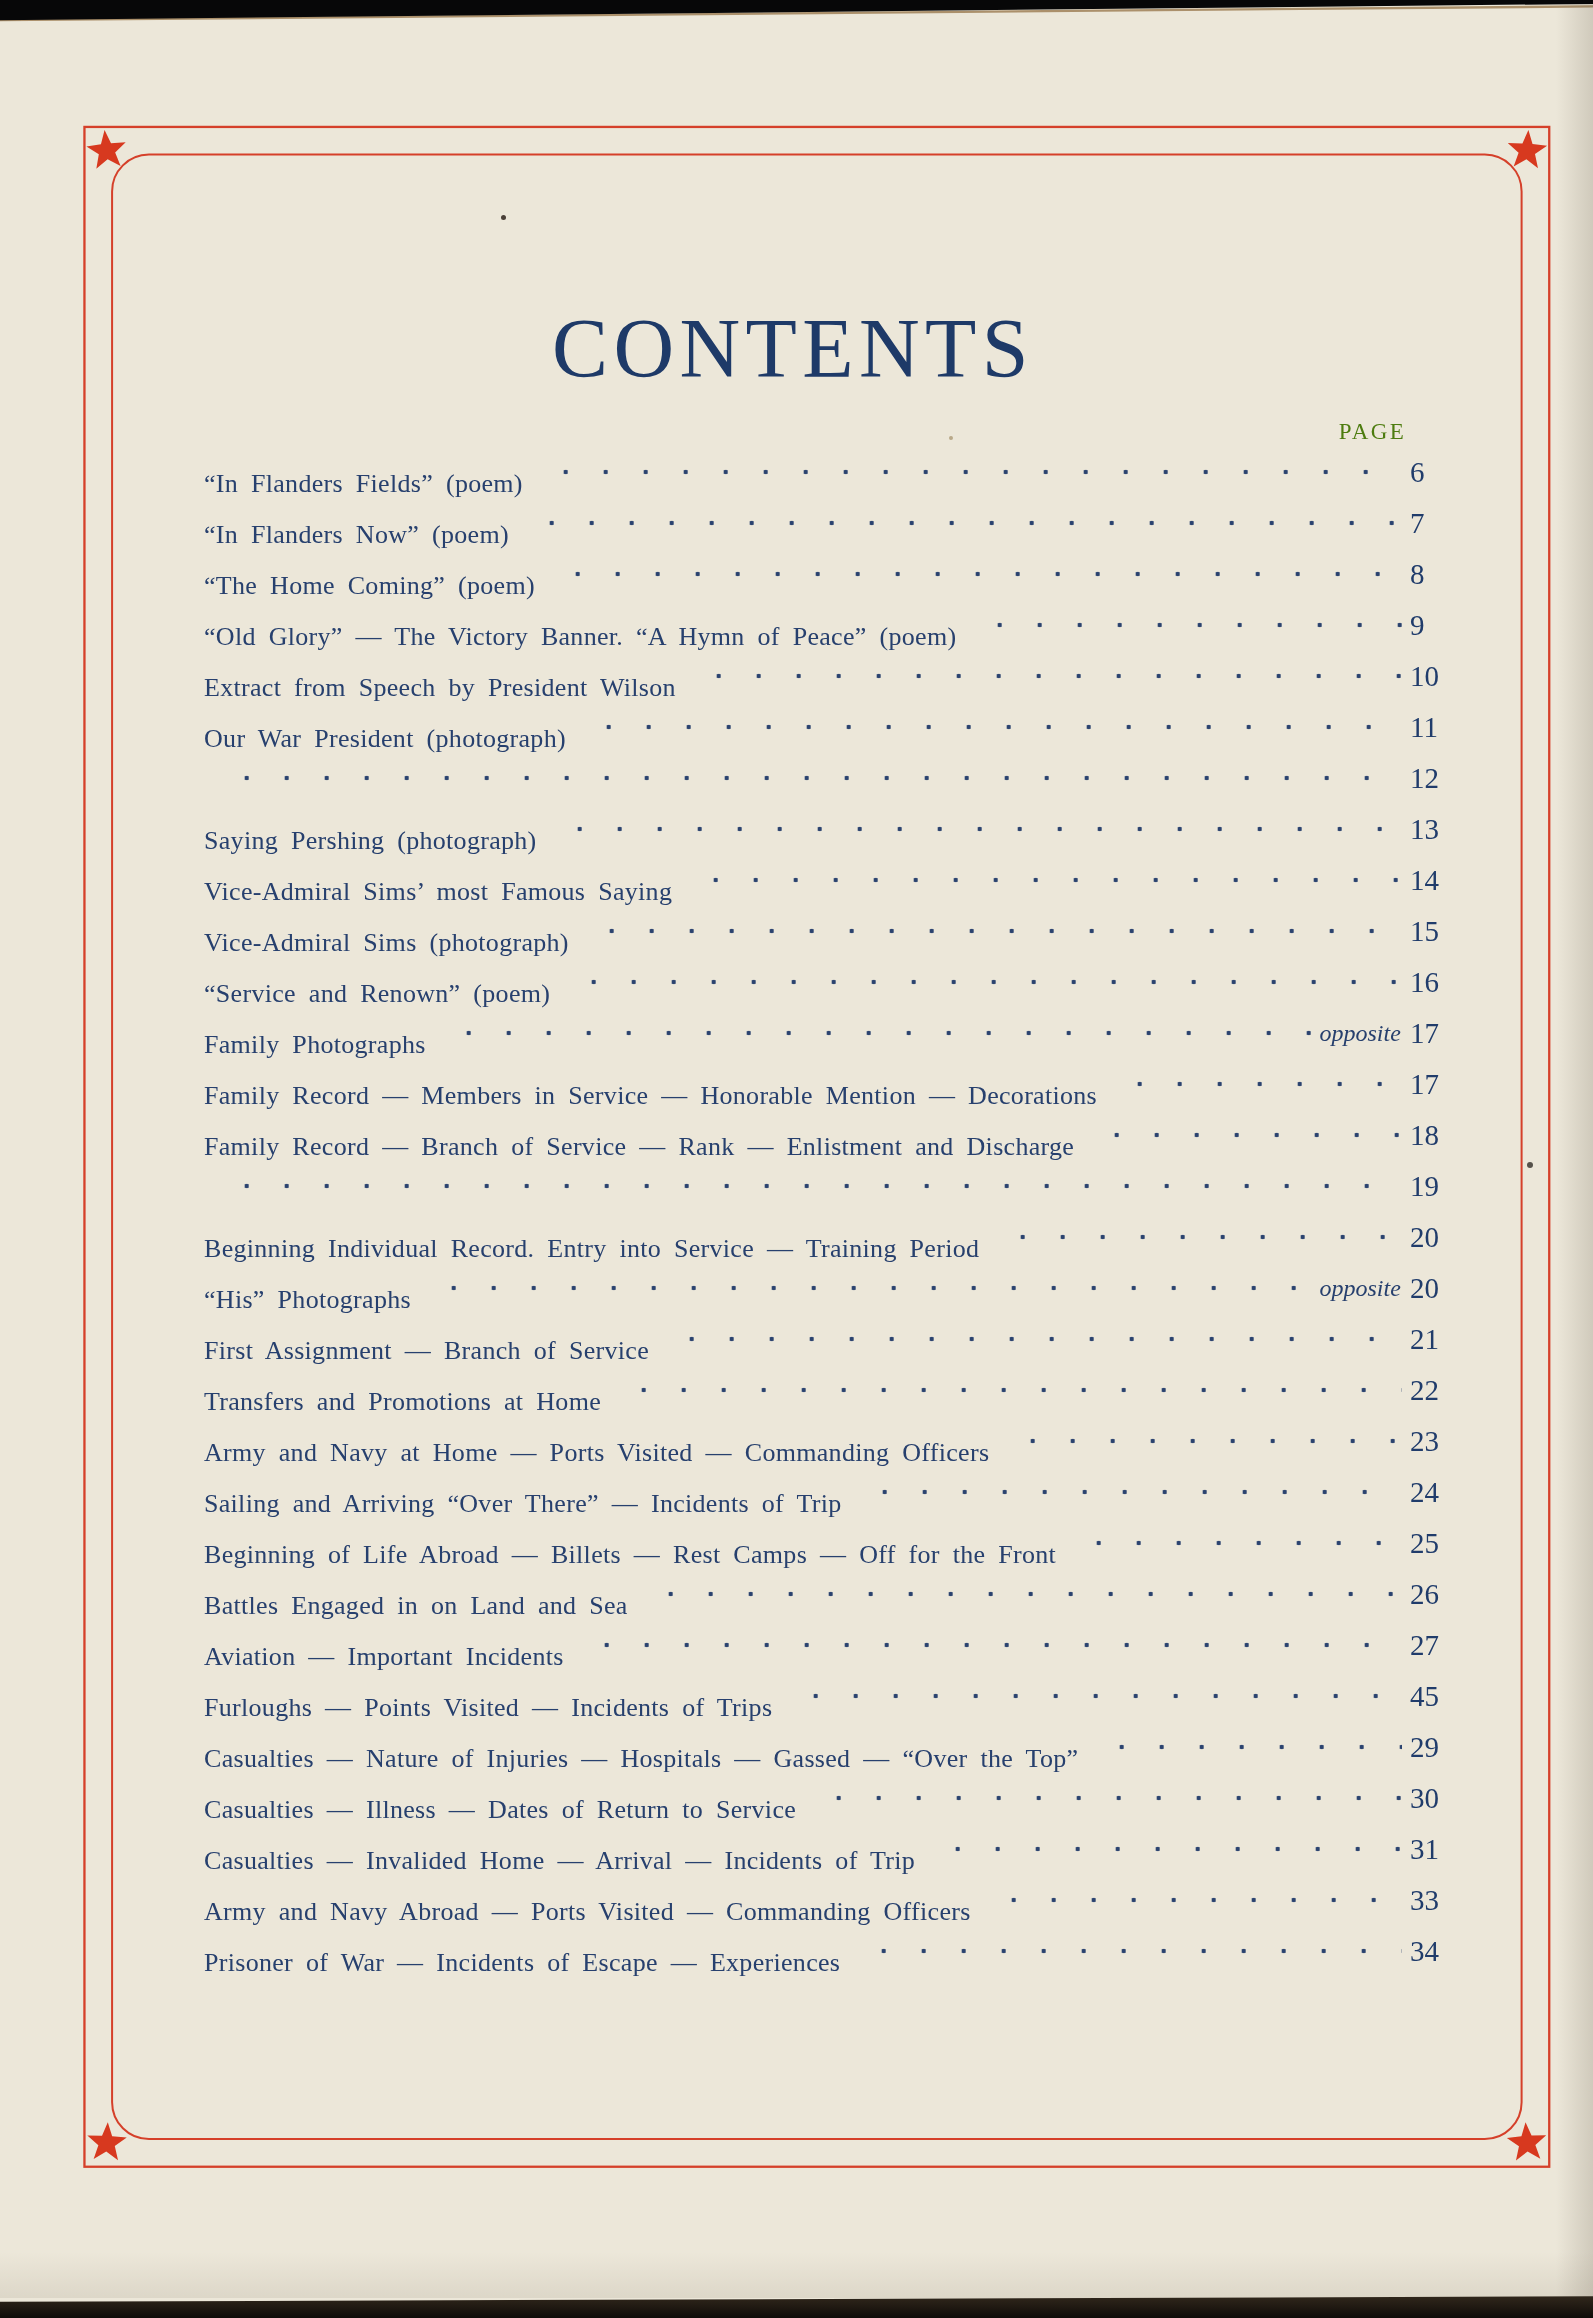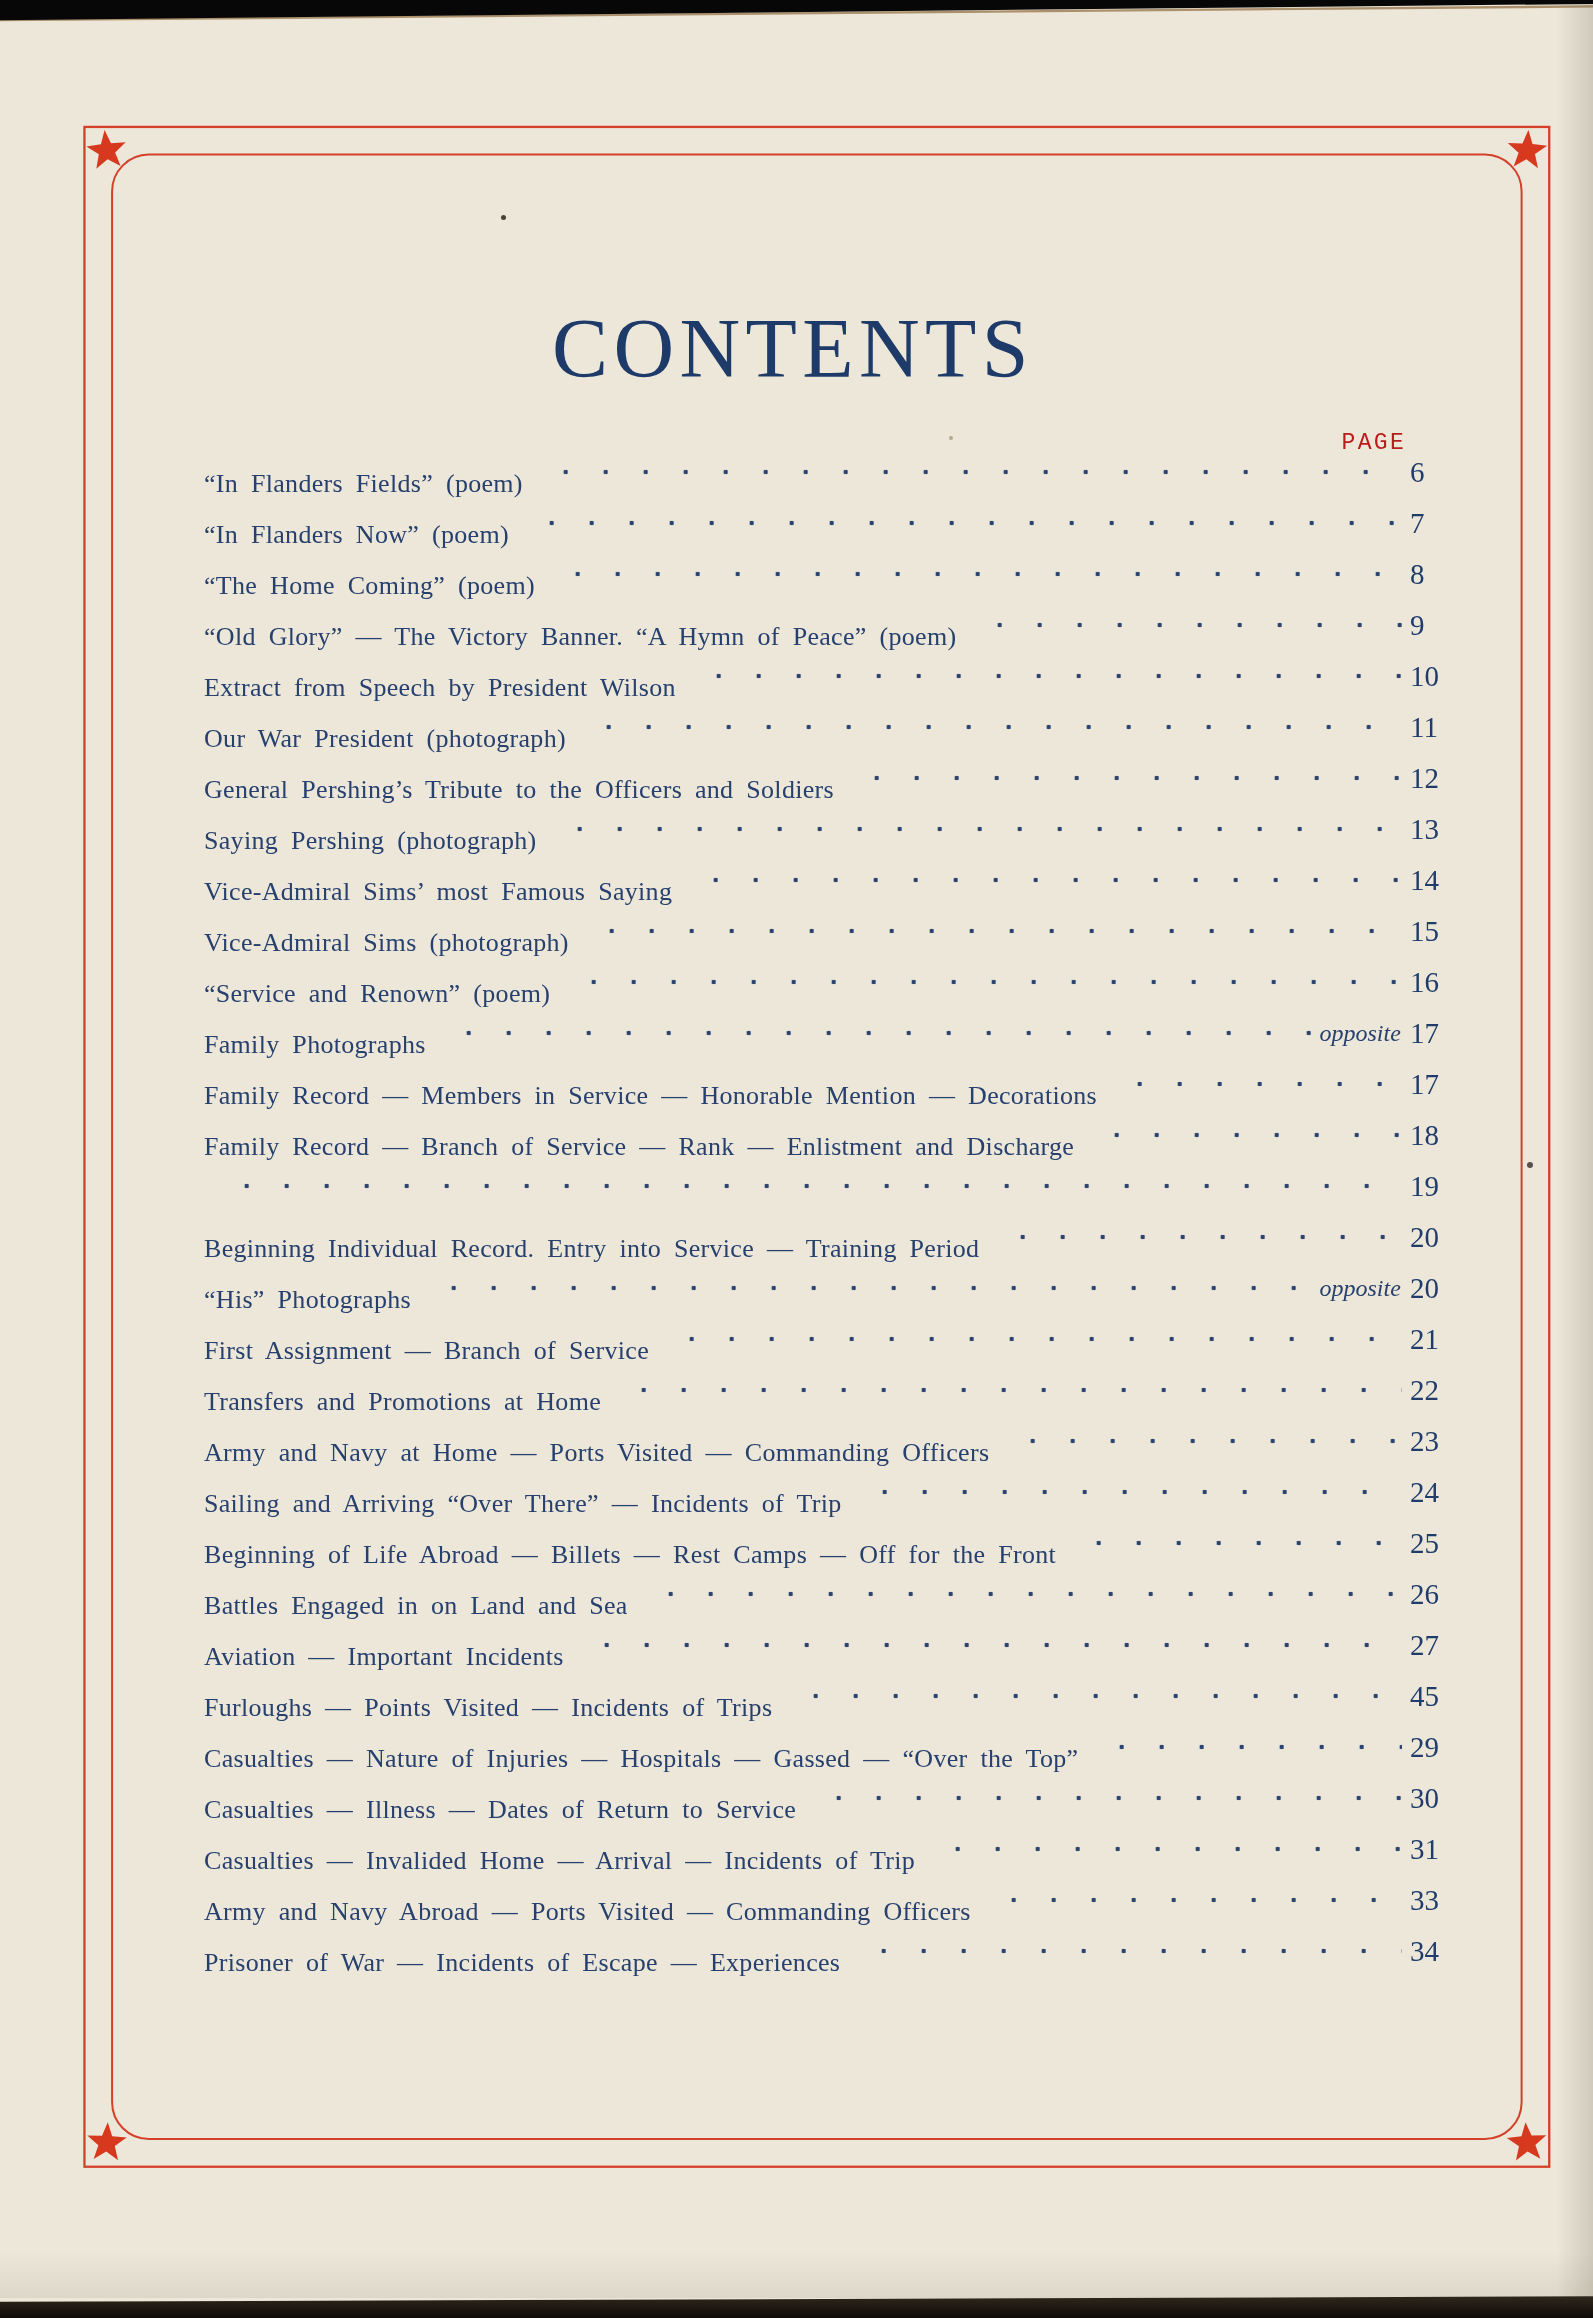--- a/index.html
+++ b/index.html
@@ -24,23 +24,23 @@
     background:linear-gradient(to bottom, rgba(100,90,70,0), rgba(110,98,80,0.12));z-index:5;}
 
   .border-svg{position:absolute;top:0;left:0;z-index:1;}
 
   .title{
     position:absolute;top:307px;left:16px;right:23px;margin:0;
     text-align:center;font-size:84px;line-height:1;font-weight:normal;
     letter-spacing:5.4px;color:#1e3a68;z-index:2;
   }
   .page-label{
-    position:absolute;top:430px;left:204px;width:1202px;
+    position:absolute;top:419px;left:204px;width:1202px;
     text-align:right;font-size:23px;letter-spacing:2.3px;
-    color:#b91c1c;z-index:2;font-family:Liberation Mono, monospace;
+    color:#4d7c0f;z-index:2;
   }
   .toc{
     position:absolute;top:468px;left:204px;width:1270px;z-index:2;
   }
   .row{display:flex;align-items:flex-start;height:51px;}
   .entry-title{
     flex:none;font-size:26px;line-height:1.2;white-space:nowrap;
     word-spacing:6.1px;letter-spacing:0.3px;color:#27406e;
   }
   .leader{
@@ -119,21 +119,20 @@
   </div>
 
   <div class="row">
     <span class="entry-title">Our War President (photograph)</span>
     <span class="leader"></span>
 
     <span class="pageno">11</span>
   </div>
 
   <div class="row">
-    <span class="entry-title">General Pershing’s Tribute to the Officers and Soldiers</span>
     <span class="leader"></span>
 
     <span class="pageno">12</span>
   </div>
 
   <div class="row">
     <span class="entry-title">Saying Pershing (photograph)</span>
     <span class="leader"></span>
 
     <span class="pageno">13</span>

